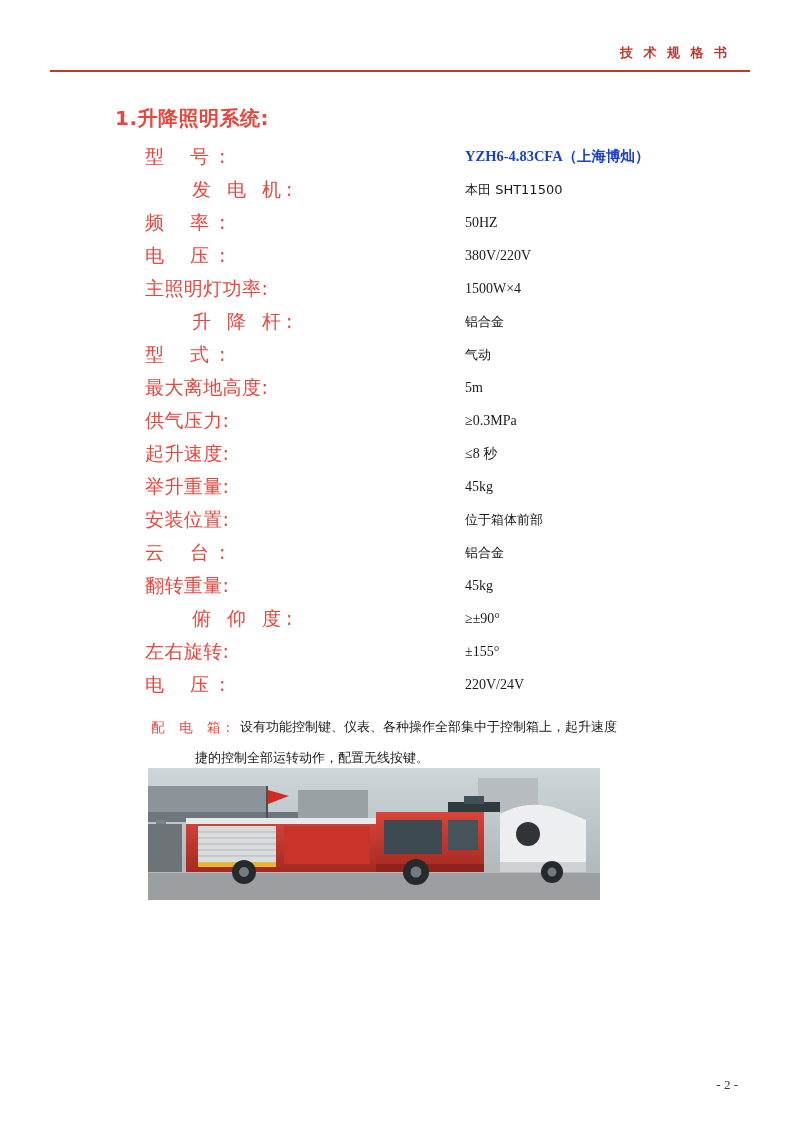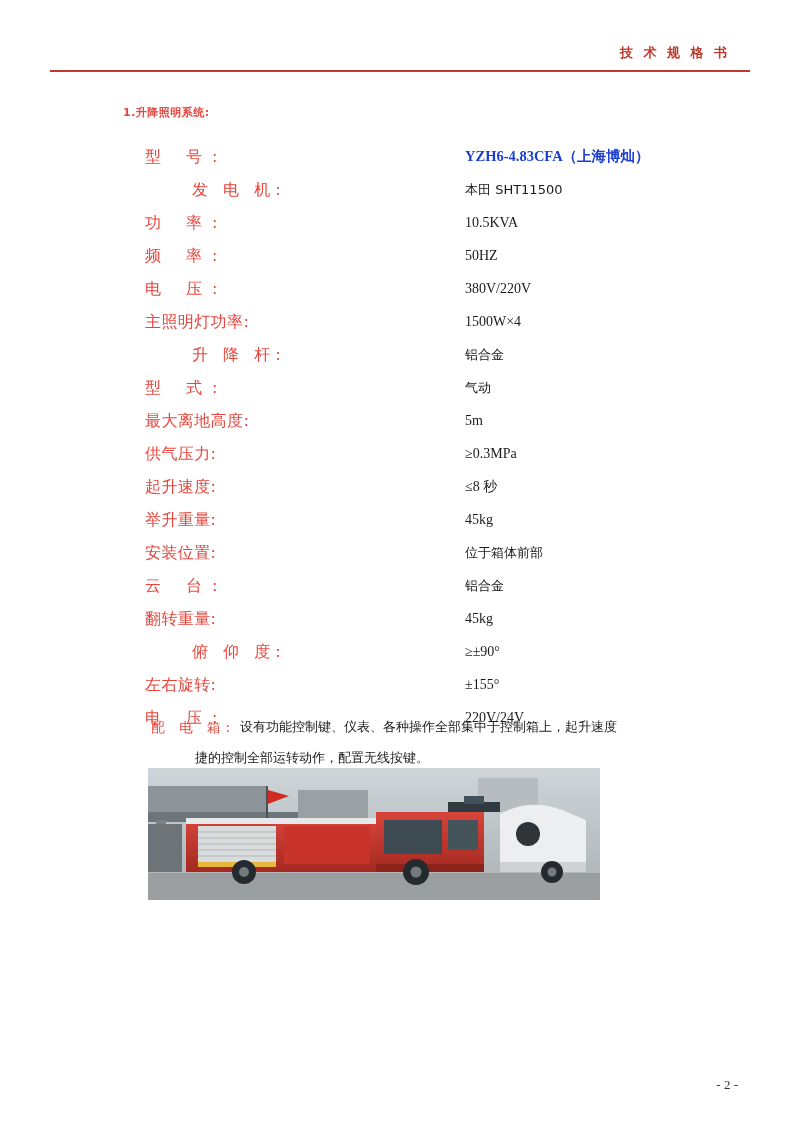--- a/index.html
+++ b/index.html
@@ -35,23 +35,23 @@
     top: 70px;
     left: 50px;
     width: 700px;
     height: 2px;
     background: #c0392b;
   }
   
   .section-heading {
     position: absolute;
     top: 105px;
-    left: 123px;
-    font-family: "DejaVu Sans", sans-serif;
-    font-size: 11px;
+    left: 115px;
+    font-family: "DejaVu Sans", sans-serif;
+    font-size: 20px;
     color: #e8453c;
     font-weight: bold;
     letter-spacing: 0.5px;
   }
   
   .spec-list {
     position: absolute;
     top: 140px;
     left: 145px;
     width: 580px;
@@ -61,21 +61,21 @@
     height: 33px;
     line-height: 33px;
     white-space: nowrap;
   }
   .spec-label {
     position: absolute;
     left: 0;
     top: 0;
     width: 200px;
     font-family: "DejaVu Sans", sans-serif;
-    font-size: 16px;
+    font-size: 19px;
     color: #e8453c;
     letter-spacing: 0.4px;
   }
   .spec-label.sp1 { letter-spacing: 10px; }
   .spec-label.sp2 { letter-spacing: 5px; margin-left: 47px; }
   .spec-value {
     position: absolute;
     left: 320px;
     top: 0;
     font-size: 14px;
@@ -164,24 +164,20 @@
   <div class="section-heading">1.升降照明系统:</div>
 
   <div class="spec-list">
     <div class="spec-row">
       <span class="spec-label sp1">型    号:</span>
       <span class="spec-value highlight">YZH6-4.83CFA（上海博灿）</span>
     </div>
     <div class="spec-row">
       <span class="spec-label sp2">发 电 机:</span>
       <span class="spec-value cn">本田 SHT11500</span>
-    </div>
-    <div class="spec-row">
-      <span class="spec-label sp1">功    率:</span>
-      <span class="spec-value">10.5KVA</span>
     </div>
     <div class="spec-row">
       <span class="spec-label sp1">频    率:</span>
       <span class="spec-value">50HZ</span>
     </div>
     <div class="spec-row">
       <span class="spec-label sp1">电    压:</span>
       <span class="spec-value">380V/220V</span>
     </div>
     <div class="spec-row">

